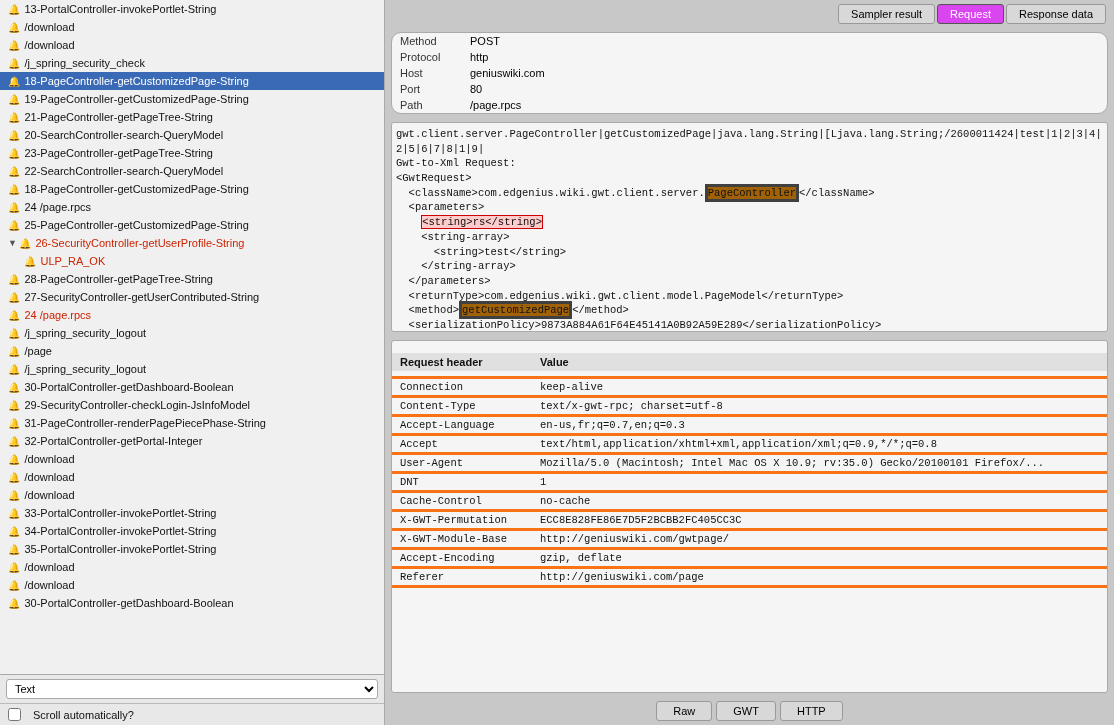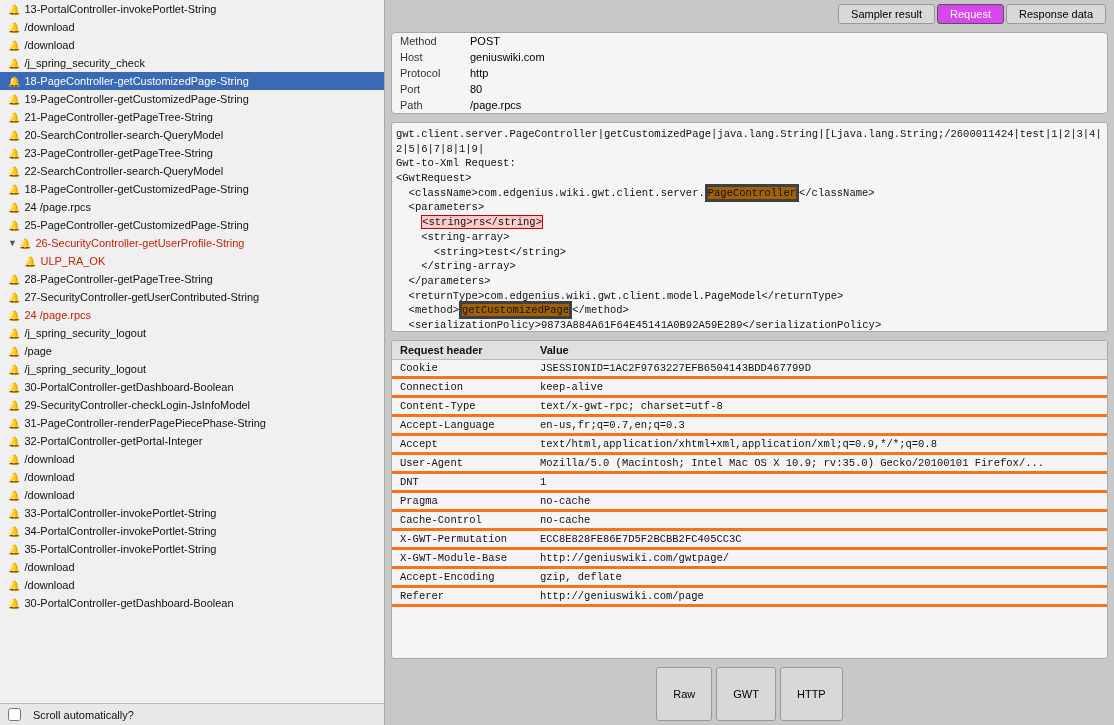--- a/index.html
+++ b/index.html
@@ -24,43 +24,43 @@
 
     
     .right-panel { flex: 1; display: flex; flex-direction: column; height: 100%; background: #c8c8c8; }
 
     
     .top-tabs { display: flex; justify-content: flex-end; align-items: center; padding: 4px 8px; gap: 2px; }
     .tab-btn { padding: 3px 12px; font-size: 11px; border: 1px solid #999; background: #d8d8d8; cursor: pointer; border-radius: 3px; }
     .tab-btn.active { background: #d946ef; color: #fff; border-color: #555; }
 
     
-    .details-section { background: #f5f5f5; border: 1px solid #aaa; margin: 4px 6px; border-radius: 4px; }
+    .details-section { background: #f5f5f5; border: 1px solid #aaa; margin: 4px 6px; border-radius: 10px; }
     .details-table { width: 100%; border-collapse: collapse; }
     .details-table td { padding: 2px 8px; vertical-align: top; font-size: 11px; }
     .details-table td:first-child { color: #333; width: 70px; }
     .details-table td:last-child { color: #000; }
 
     
     .xml-section { background: #f5f5f5; border: 1px solid #aaa; margin: 4px 6px; border-radius: 3px; overflow-y: auto; max-height: 210px; min-height: 120px; }
     .xml-content { padding: 4px 4px; font-family: "Courier New", monospace; font-size: 10.5px; line-height: 1.4; white-space: pre-wrap; word-break: break-all; }
     .xml-highlight { background: #ffcccc; border: 1px solid #cc0000; display: inline; }
     .xml-highlight2 { background: #a16207; border: 3px solid #404040; display: inline; }
 
     
     .header-section { background: #f5f5f5; border: 1px solid #aaa; margin: 4px 6px; border-radius: 3px; flex: 1; overflow: hidden; display: flex; flex-direction: column; }
     .header-table-wrapper { overflow-y: auto; flex: 1; }
     .header-table { width: 100%; border-collapse: collapse; }
-    .header-table th { background: #e0e0e0; border-bottom: 1px solid #bbb; padding: 3px 8px; text-align: left; font-size: 11px; font-weight: bold; position: sticky; top: 0; margin-left: 24px; }
+    .header-table th { background: #e0e0e0; border-bottom: 1px solid #bbb; padding: 3px 8px; text-align: left; font-size: 11px; font-weight: bold; position: sticky; top: 12px; margin-left: 24px; }
     .header-table td { padding: 2px 8px; border-bottom: 3px solid #f97316; font-size: 10.5px; vertical-align: top; font-family: Liberation Mono, monospace; }
     .header-table td:first-child { width: 140px; }
 
     
     .bottom-buttons { display: flex; justify-content: center; gap: 4px; padding: 4px 8px; }
-    .btn { padding: 20px 16px; font-size: 11px; border: 1px solid #999; background: #d8d8d8; cursor: pointer; border-radius: 3px; }
+    .btn { padding: 3px 16px; font-size: 11px; border: 1px solid #999; background: #d8d8d8; cursor: pointer; border-radius: 3px; }
 
     
     ::-webkit-scrollbar { width: 10px; }
     ::-webkit-scrollbar-track { background: #e0e0e0; }
     ::-webkit-scrollbar-thumb { background: #aaa; border-radius: 3px; }
   </style>
 </head>
 <body>
 
 <div class="main-container">
@@ -199,20 +199,24 @@
         </div>
         <div class="list-item">
           <span class="item-icon">🔔</span>
           <span>/download</span>
         </div>
         <div class="list-item">
           <span class="item-icon">🔔</span>
           <span>30-PortalController-getDashboard-Boolean</span>
         </div>
       </div>
+    <div class="bottom-bar">
+      <select id="filter-select">
+      <option>Text</option><option>RegExp</option><option>XPath</option></select>
+    </div>
     <div class="scroll-check">
       <input type="checkbox" id="scroll-check" style="">
       <label for="scroll-check">Scroll automatically?</label>
     </div>
   </div>
 
   <div class="right-panel">
 
     <div class="top-tabs">
       <button class="tab-btn">Sampler result</button>
@@ -221,26 +225,26 @@
     </div>
 
     <div class="details-section">
       <table class="details-table">
         <tbody>
             <tr>
           <td>Method</td>
           <td>POST</td>
         </tr>
         <tr>
+          <td>Protocol</td>
+          <td>http</td>
+        </tr>
+        <tr>
           <td>Host</td>
           <td>geniuswiki.com</td>
-        </tr>
-        <tr>
-          <td>Protocol</td>
-          <td>http</td>
         </tr>
         <tr>
           <td>Port</td>
           <td>80</td>
         </tr>
         <tr>
           <td>Path</td>
           <td>/page.rpcs</td>
         </tr>
       </tbody>
@@ -296,24 +300,20 @@
               </tr>
               <tr>
                 <td>User-Agent</td>
                 <td>Mozilla/5.0 (Macintosh; Intel Mac OS X 10.9; rv:35.0) Gecko/20100101 Firefox/...</td>
               </tr>
               <tr>
                 <td>DNT</td>
                 <td>1</td>
               </tr>
               <tr>
-                <td>Pragma</td>
-                <td>no-cache</td>
-              </tr>
-              <tr>
                 <td>Cache-Control</td>
                 <td>no-cache</td>
               </tr>
               <tr>
                 <td>X-GWT-Permutation</td>
                 <td>ECC8E828FE86E7D5F2BCBB2FC405CC3C</td>
               </tr>
               <tr>
                 <td>X-GWT-Module-Base</td>
                 <td>http://geniuswiki.com/gwtpage/</td>

